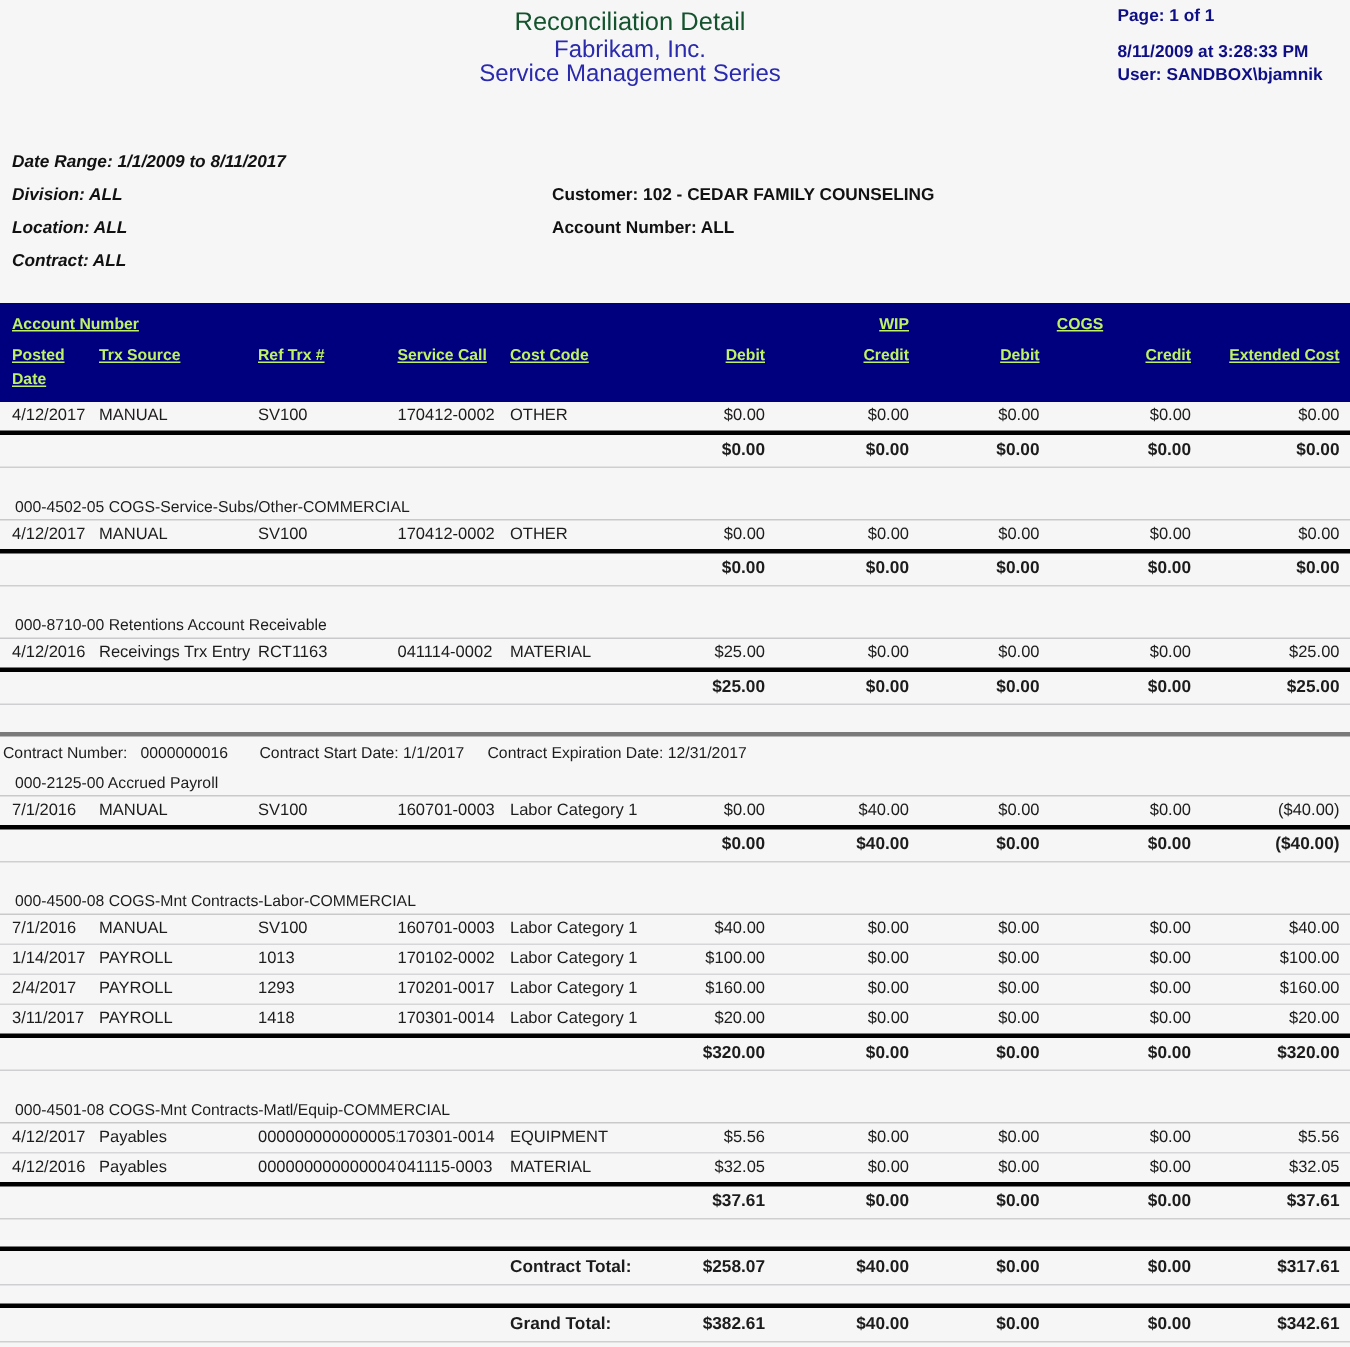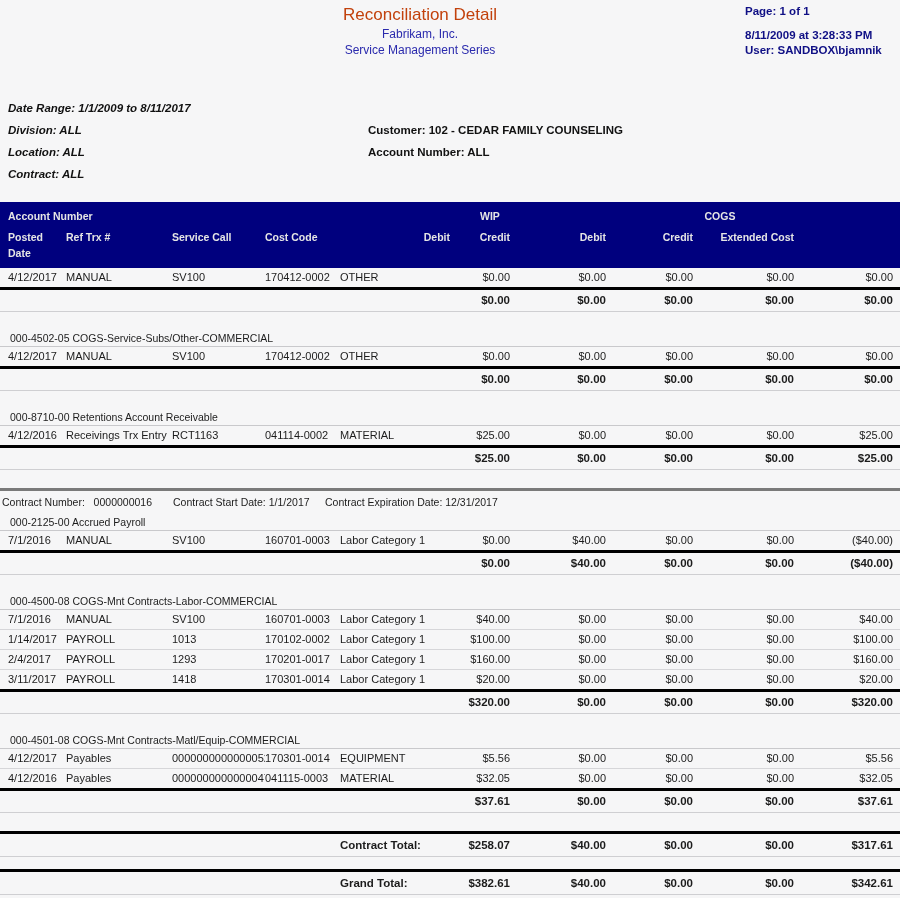--- a/index.html
+++ b/index.html
@@ -7,39 +7,39 @@
     position:relative;
     width:900px;height:898px;
     background:#f6f6f7;
     font-family:"Liberation Sans","DejaVu Sans",sans-serif;
     color:#1c1c1c;
     overflow:hidden;
   }
   
   .rpt-header{position:relative;height:62px;}
   .rpt-center{position:absolute;left:0;width:840px;text-align:center;top:4px;}
-  .rpt-title{font-size:17px;color:#c2410c;line-height:22px;}
-  .rpt-sub{font-size:12px;color:#2a2aad;line-height:16px;}
+  .rpt-title{font-size:17px;color:#14532d;line-height:22px;}
+  .rpt-sub{font-size:16px;color:#2a2aad;line-height:16px;}
   .rpt-right{position:absolute;left:745px;top:4px;font-size:11.5px;font-weight:bold;color:#0f0f85;line-height:15px;}
   .rpt-page{margin-bottom:9px;}
   
   .filters{margin-top:38px;font-size:11.5px;font-weight:bold;color:#111;}
   .frow{display:flex;height:22px;line-height:16px;}
   .fl{margin-left:8px;width:360px;font-style:italic;}
   
   .tbl{margin-top:14px;}
   .grid{display:grid;grid-template-columns:58px 106px 93px 75px 110px 60px 96px 87px 101px 99px;padding-left:8px;}
   .money{text-align:right;}
   .bold{font-weight:bold;}
-  .thead{background:#00007e;color:#e5e5e5;padding:6px 0 7px 0;}
+  .thead{background:#00007e;color:#bef264;padding:6px 0 7px 0;text-decoration:underline;}
   .thead .grid{font-size:10.5px;font-weight:bold;}
   .th1{line-height:16px;margin-bottom:5px;}
   .th2{line-height:16px;}
   .gh-acct{grid-column:1/6;}
-  .gh-wip{grid-column:6/8;text-align:left;padding-left:30px;}
+  .gh-wip{grid-column:6/8;text-align:right;padding-left:30px;}
   .gh-cogs{grid-column:8/10;text-align:center;padding-left:40px;}
   #tbody{font-size:11px;}
   .section{margin-bottom:18px;}
   .acct{line-height:16px;border-bottom:1px solid #c9c9cc;padding-left:10px;font-size:10.5px;}
   .row{line-height:19px;border-bottom:1px solid #d6d6d9;}
   .row:nth-last-child(2){border-bottom:none;}
   .row .cell{overflow:hidden;white-space:nowrap;}
   .trow{line-height:21px;border-top:3px solid #000;border-bottom:1px solid #cfcfd2;font-size:11.5px;}
   .contract-divider{height:3px;background:#7a7a7a;margin-bottom:2px;}
   .contract-info{display:flex;line-height:19px;font-size:10.5px;margin-bottom:2px;padding-left:2px;}
@@ -86,20 +86,21 @@
 
   <div class="tbl">
     <div class="thead">
       <div class="grid th1">
         <span class="gh-acct">Account Number</span>
         <span class="gh-wip">WIP</span>
         <span class="gh-cogs">COGS</span>
       </div>
       <div class="grid th2">
         <span>Posted Date</span>
+        <span>Trx Source</span>
         <span>Ref Trx #</span>
         <span>Service Call</span>
         <span>Cost Code</span>
         <span class="money">Debit</span>
         <span class="money">Credit</span>
         <span class="money">Debit</span>
         <span class="money">Credit</span>
         <span class="money">Extended Cost</span>
       </div>
     </div>

